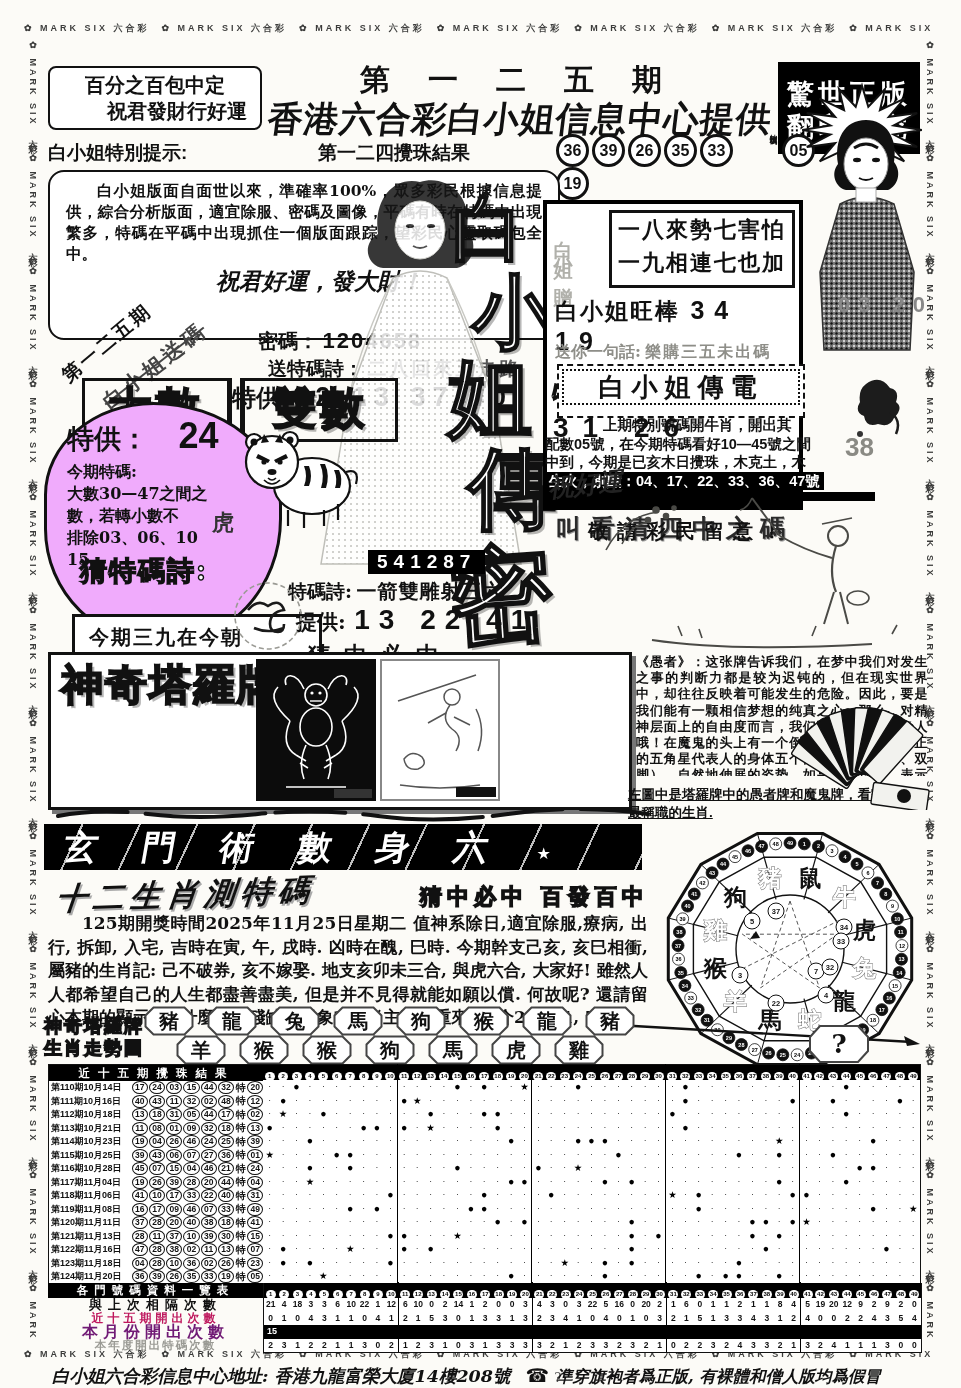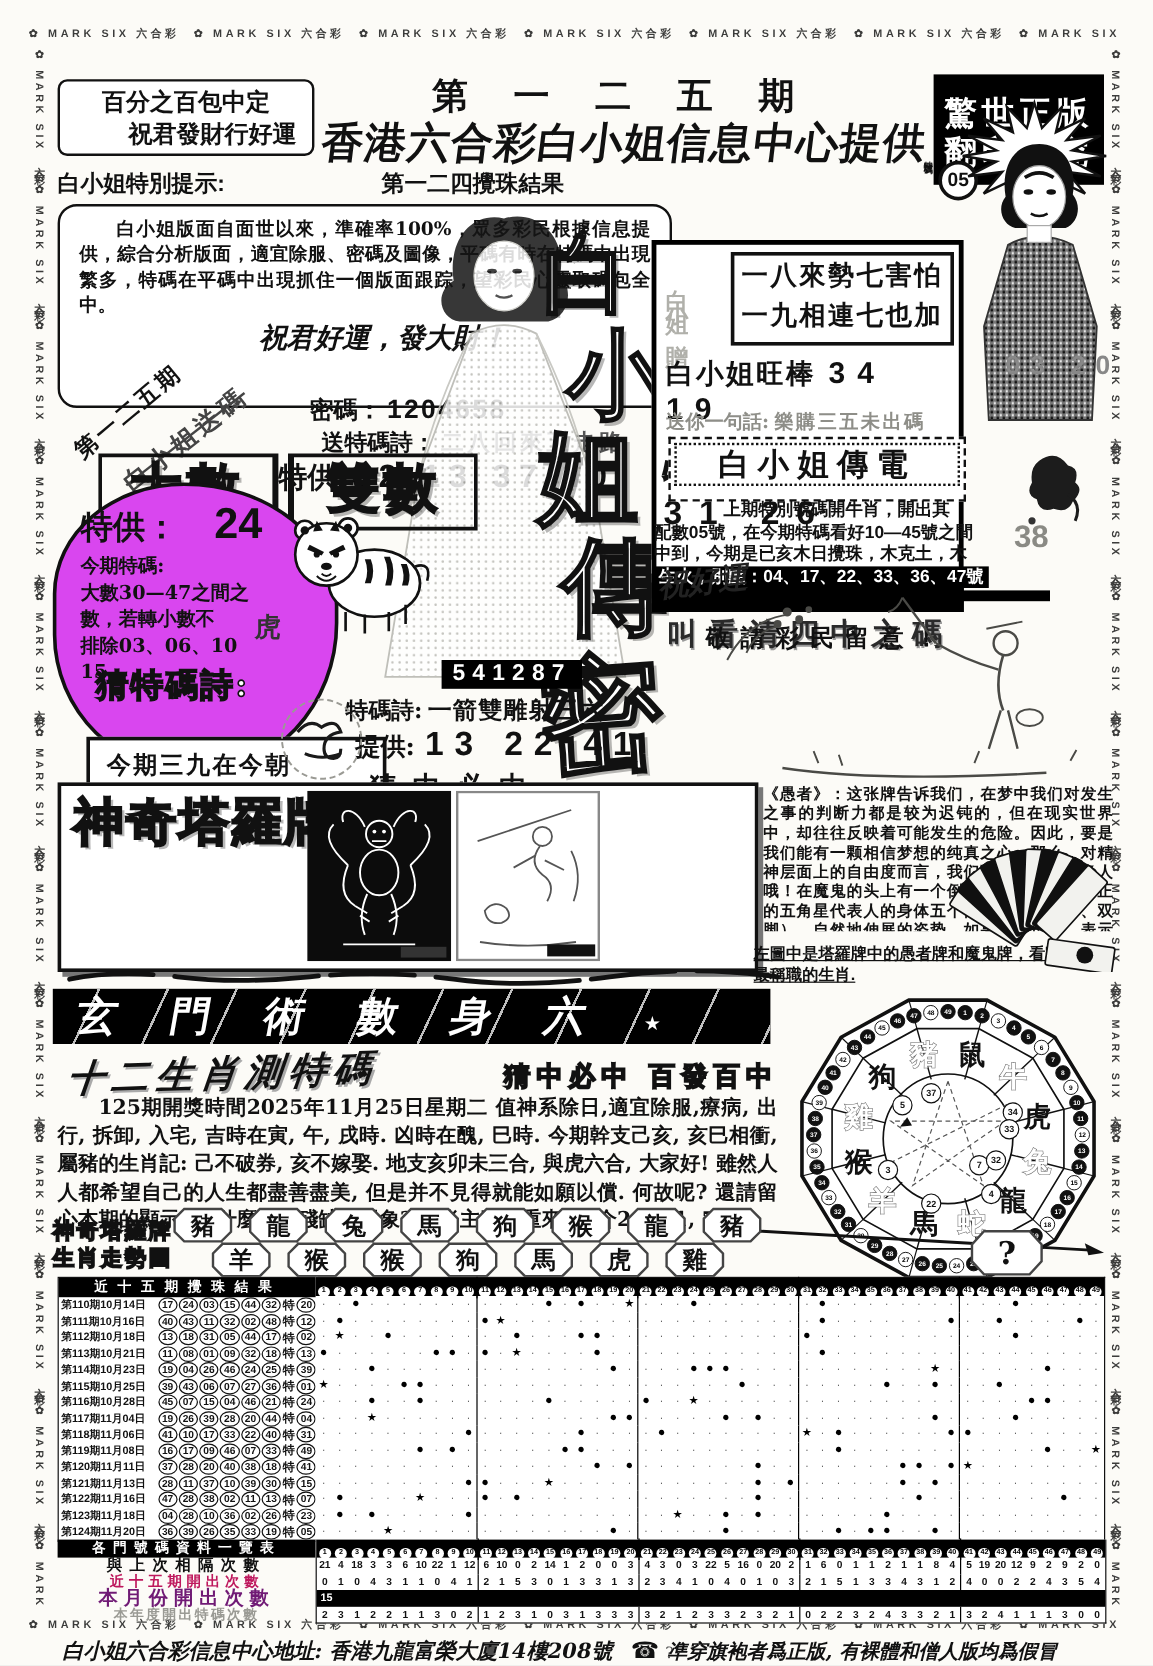--- a/index.html
+++ b/index.html
@@ -58,20 +58,21 @@
   <div class="abs serif" style="left:300px;top:60px;width:460px;text-align:center;font-size:30px;font-weight:900;letter-spacing:38px;">第一二五期</div>
   <div class="abs serif" style="left:240px;top:96px;width:560px;text-align:center;font-size:35px;font-weight:900;transform:skewX(-7deg);letter-spacing:1px;">香港六合彩白小姐信息中心提供</div>
 
   <div class="abs stamp" style="left:778px;top:62px;width:142px;height:76px;padding-top:16px;">
     <div style="font-size:27px;letter-spacing:4px;line-height:33px;">驚世正版</div>
     <div style="font-size:27px;letter-spacing:4px;line-height:33px;">翻印必究</div>
   </div>
 
   <div class="abs" style="left:48px;top:140px;font-size:19px;font-weight:900;">白小姐特別提示:</div>
   <div class="abs" style="left:318px;top:140px;font-size:19px;font-weight:900;">第一二四攪珠結果</div>
+  <div class="abs" style="left:556px;top:134px;width:215px;"><span class="ball">36</span><span class="ball">39</span><span class="ball">26</span><span class="ball">35</span><span class="ball">33</span><span class="ball">19</span></div>
   <div class="abs" style="left:766px;top:128px;width:12px;font-size:7.5px;writing-mode:vertical-rl;letter-spacing:1px;font-weight:bold;">特別號碼</div>
   <div class="abs" style="left:782px;top:134px;width:27px;height:27px;border:3px solid #111;border-radius:50%;text-align:center;line-height:27px;font-weight:900;font-size:16px;background:#fff;">05</div>
   <svg class="abs" style="left:800px;top:80px;" width="130" height="100" id="burst-svg">
       <polygon points="121.8,50.0 93.6,54.6 117.2,66.9 88.8,63.2 104.3,81.3 79.9,69.8 84.9,90.8 68.3,73.3 62.0,94.2 55.7,73.3 39.1,90.8 44.1,69.8 19.7,81.3 35.2,63.2 6.8,66.9 30.4,54.6 2.2,50.0 30.4,45.4 6.8,33.1 35.2,36.8 19.7,18.7 44.1,30.2 39.1,9.2 55.7,26.7 62.0,5.8 68.3,26.7 84.9,9.2 79.9,30.2 104.3,18.7 88.8,36.8 117.2,33.1 93.6,45.4" fill="#fff" stroke="#111" stroke-width="2"></polygon>
     </svg>
 
   <svg class="abs" style="left:810px;top:112px;" width="112" height="240" viewBox="0 0 112 240">
     <defs>
       <pattern id="ptw" width="5" height="5" patternUnits="userSpaceOnUse">
         <rect width="5" height="5" fill="#777"></rect>
@@ -197,21 +198,21 @@
     </g>
   </svg>
 
   <div class="abs" style="left:82px;top:378px;width:142px;height:58px;border:3px solid #111;border-right-width:5px;text-align:center;">
     <span class="hollow serif" style="font-size:44px;line-height:54px;letter-spacing:4px;">大數</span>
   </div>
   <div class="abs" style="left:240px;top:378px;width:150px;height:58px;border:3px solid #111;border-left-width:5px;text-align:center;">
     <span class="hollow serif" style="font-size:44px;line-height:54px;letter-spacing:4px;">雙數</span>
   </div>
 
-  <div class="abs" style="left:44px;top:402px;width:198px;height:228px;border:3px solid #111;background:#d946ef;border-radius:46% 54% 50% 50% / 38% 42% 52% 48%;padding:10px 14px 0 20px;">
+  <div class="abs" style="left:44px;top:402px;width:198px;height:228px;border:3px solid #111;background:#f0abfc;border-radius:46% 54% 50% 50% / 38% 42% 52% 48%;padding:10px 14px 0 20px;">
     <div>
       <span class="serif" style="font-size:27px;font-weight:900;">特供：</span>
       <span style="font-size:36px;font-weight:900;margin-left:26px;">24</span>
     </div>
     <div class="serif" style="font-size:16px;font-weight:900;line-height:22px;margin-top:4px;">
       <div>今期特碼:</div>
       <div>大數30—47之間之</div>
       <div>數，若轉小數不</div>
       <div>排除03、06、10</div>
       <div>15</div>

